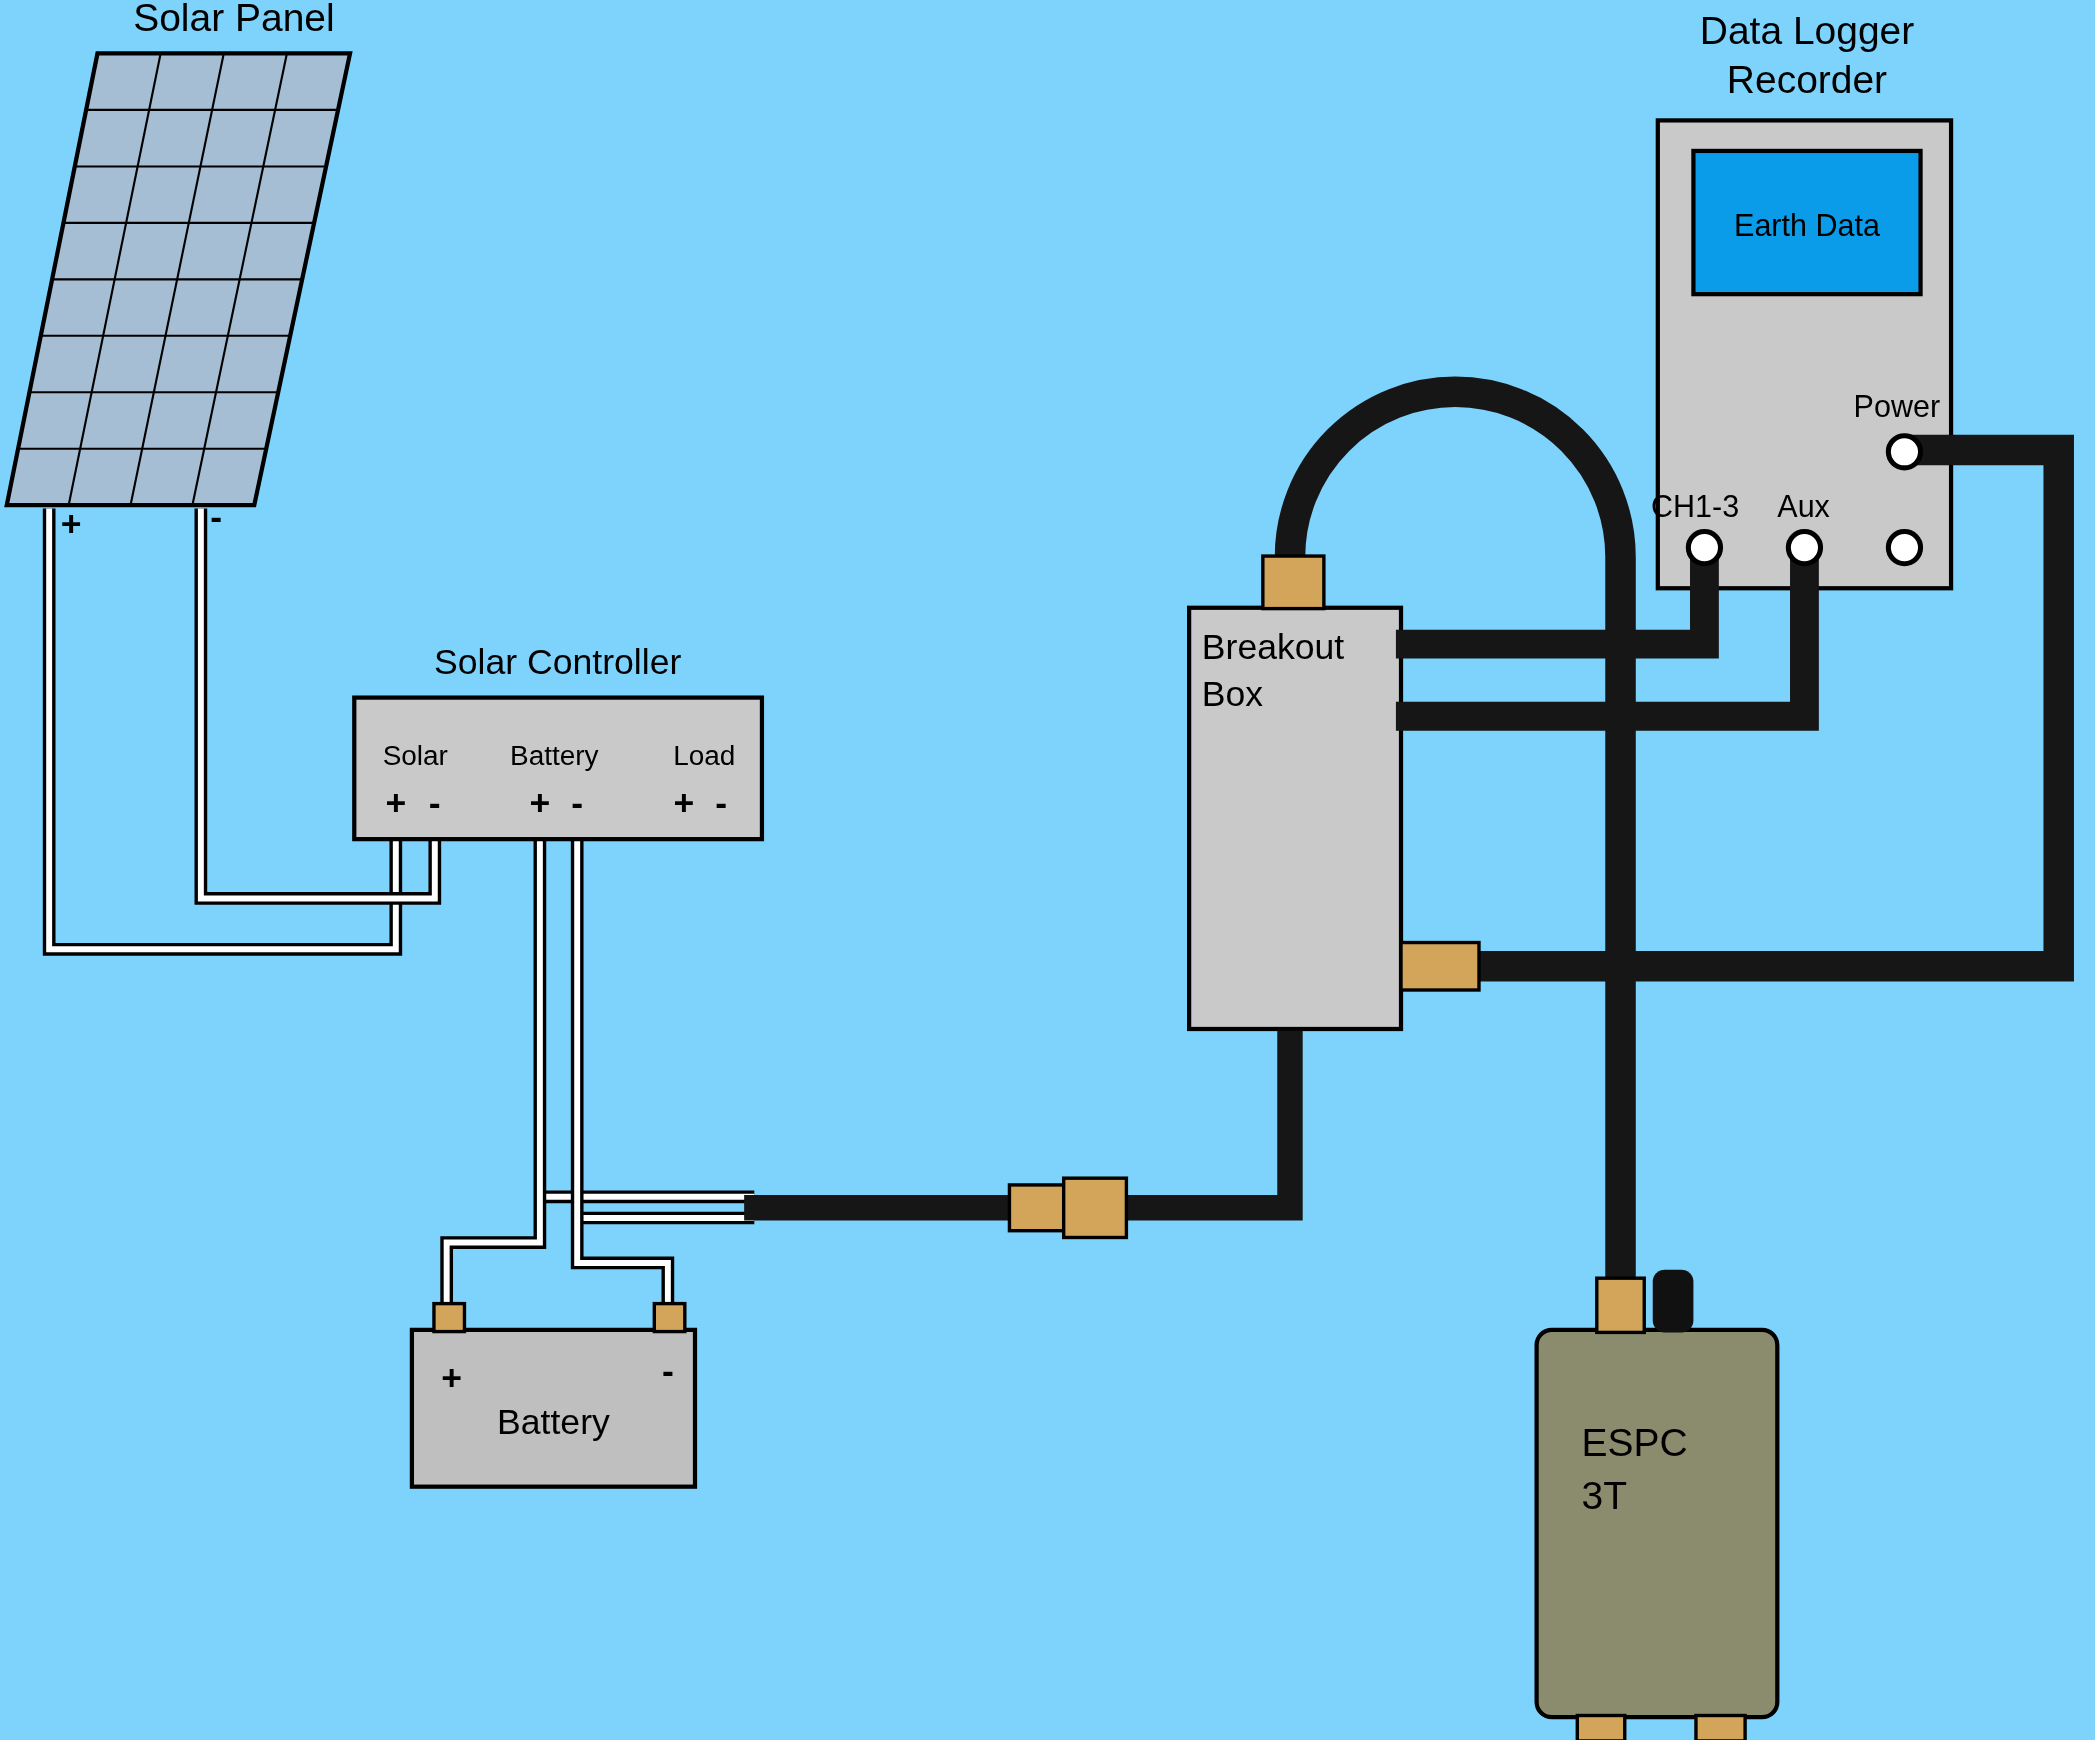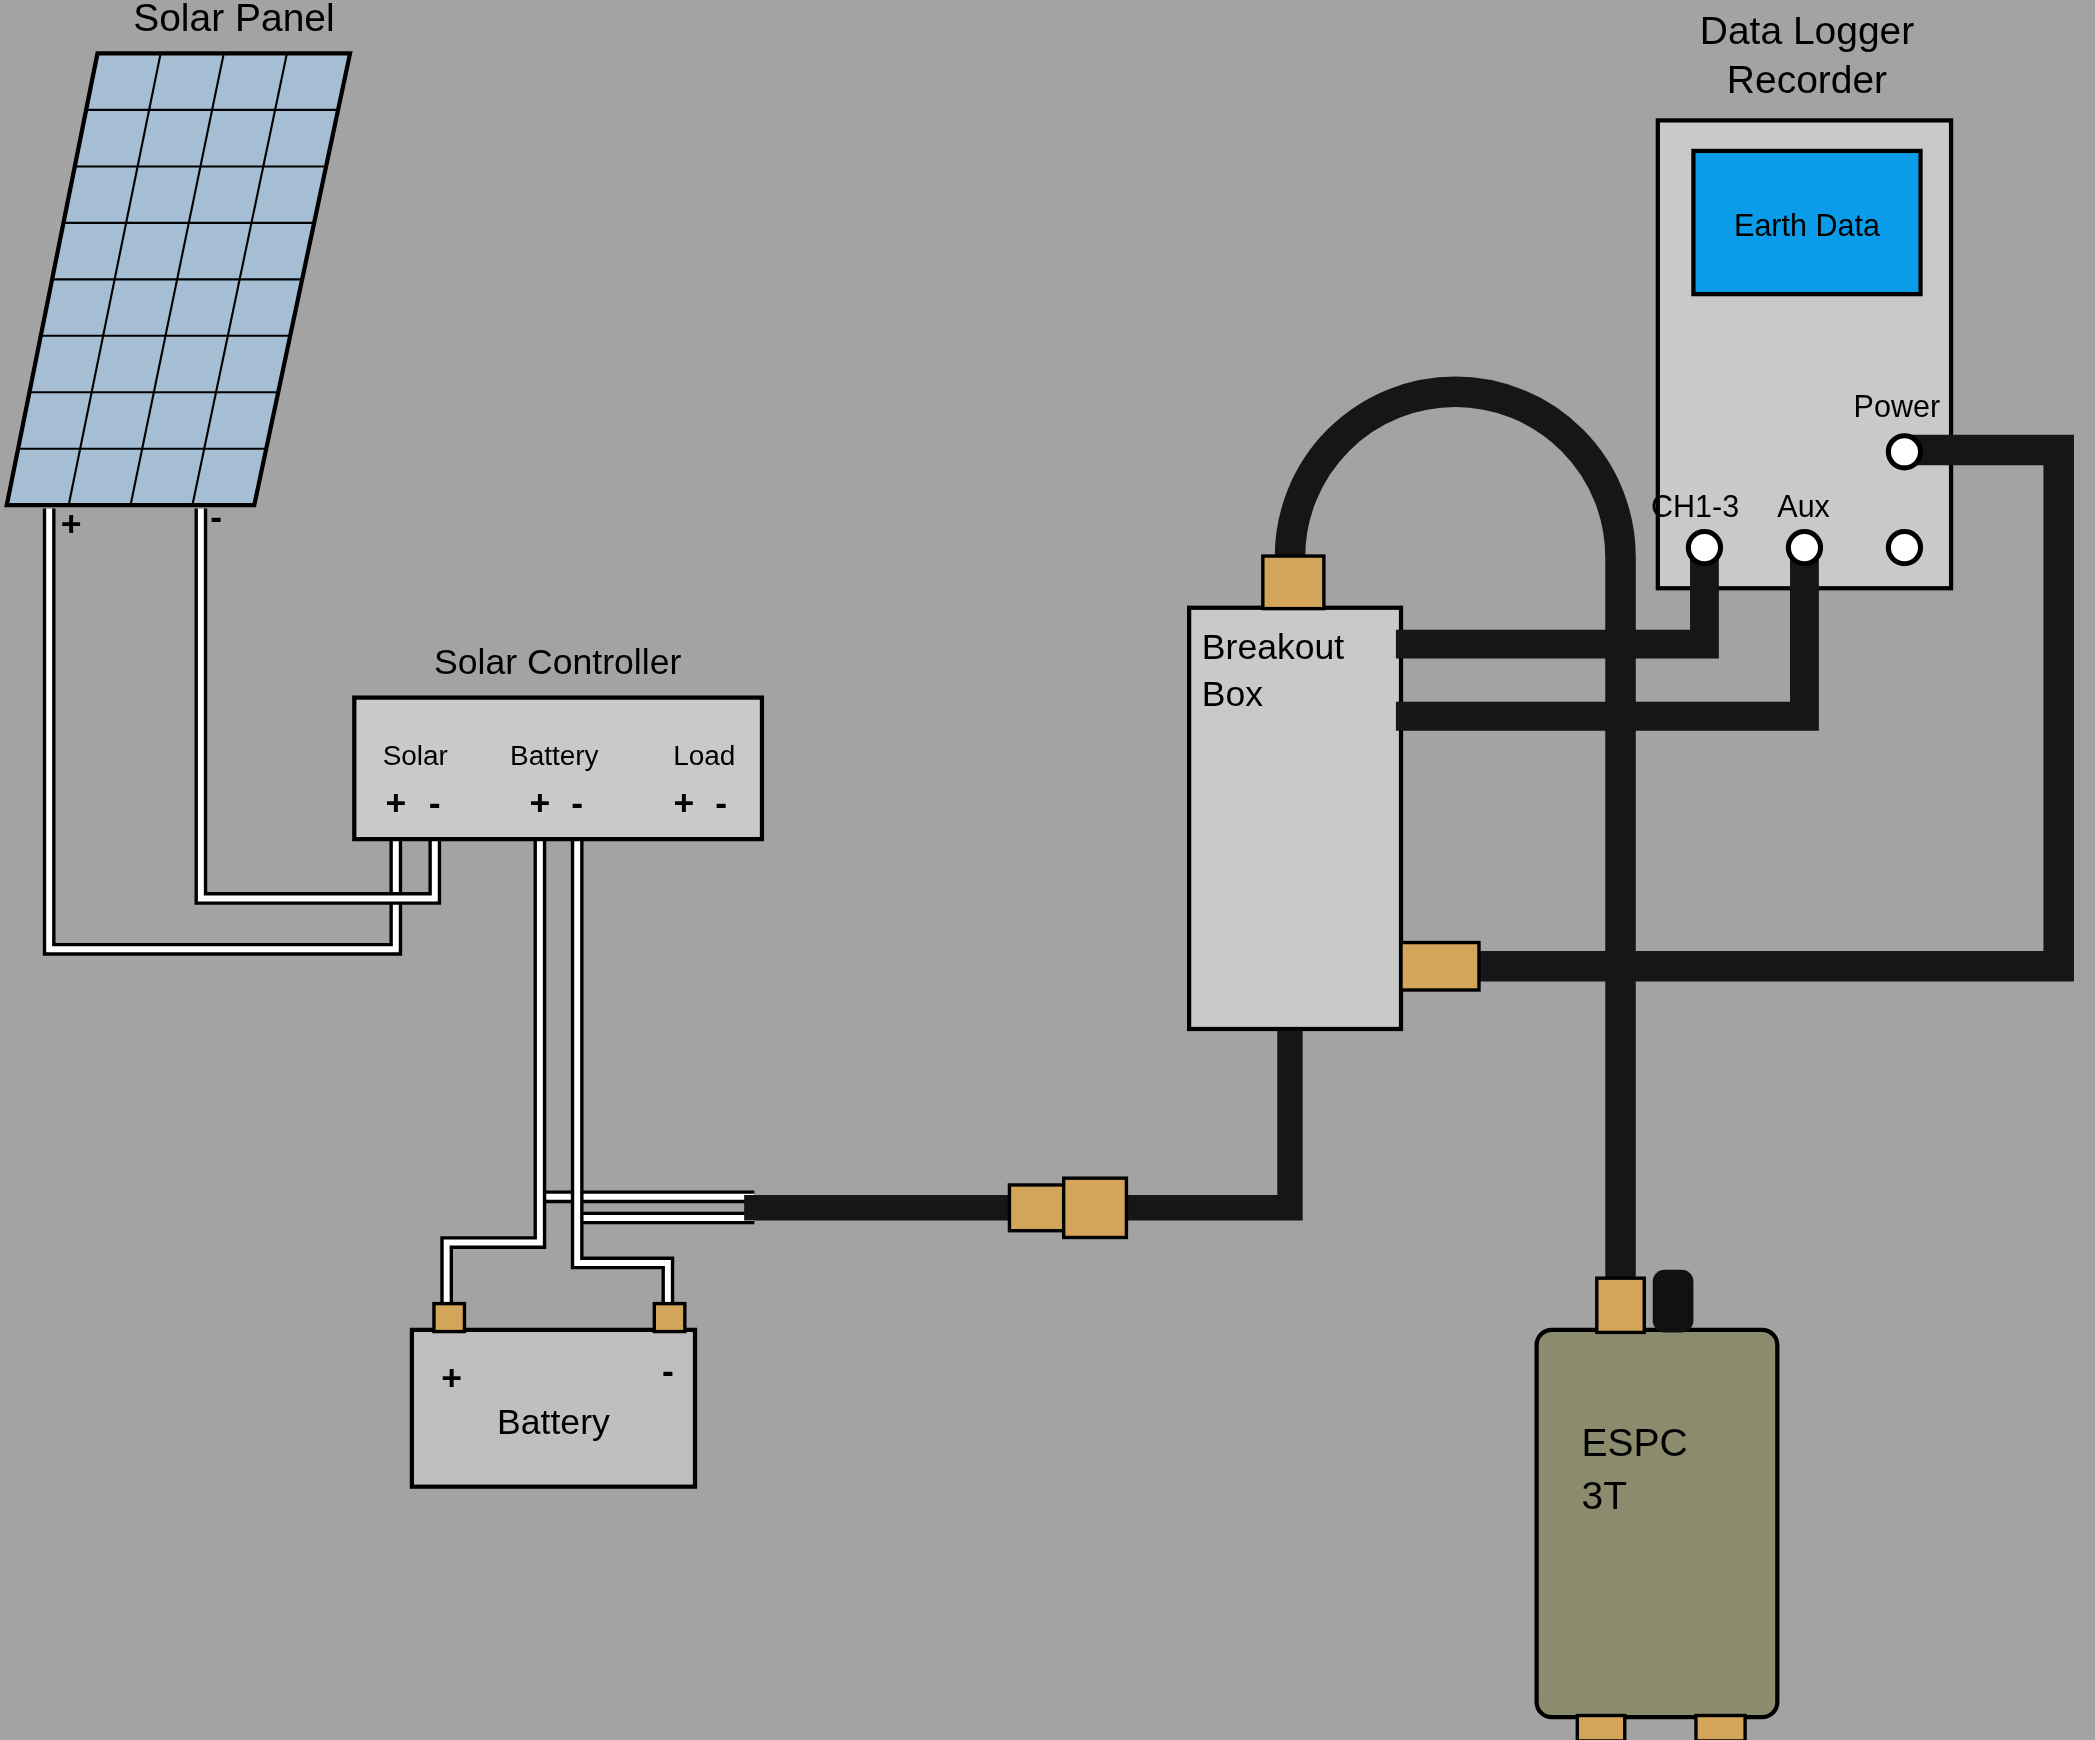--- a/index.html
+++ b/index.html
@@ -1,16 +1,16 @@
 <!DOCTYPE html>
 <html style="font-size:13.6px"><head>
 <meta charset="utf-8">
 <style>
   html, body { margin:0; padding:0; background:#ffffff; }
-  .stage { width:2096px; height:1741px; position:relative; background:#a3a3a3; }
+  .stage { width:2096px; height:1741px; position:relative; background:#7dd3fc; }
   svg { display:block; }
   text { font-family:"Liberation Sans","DejaVu Sans",sans-serif; fill:#000; }
   .tl  { font-size:46px; }
   .tm  { font-size:42px; }
   .ts  { font-size:33px; }
   .tp  { font-size:36px; }
   .sign{ font-size:42px; font-weight:700; }
   .mid { text-anchor:middle; }
   .wire-outer { fill:none; stroke:#000; stroke-width:15; }
   .wire-inner { fill:none; stroke:#fff; stroke-width:7; }

